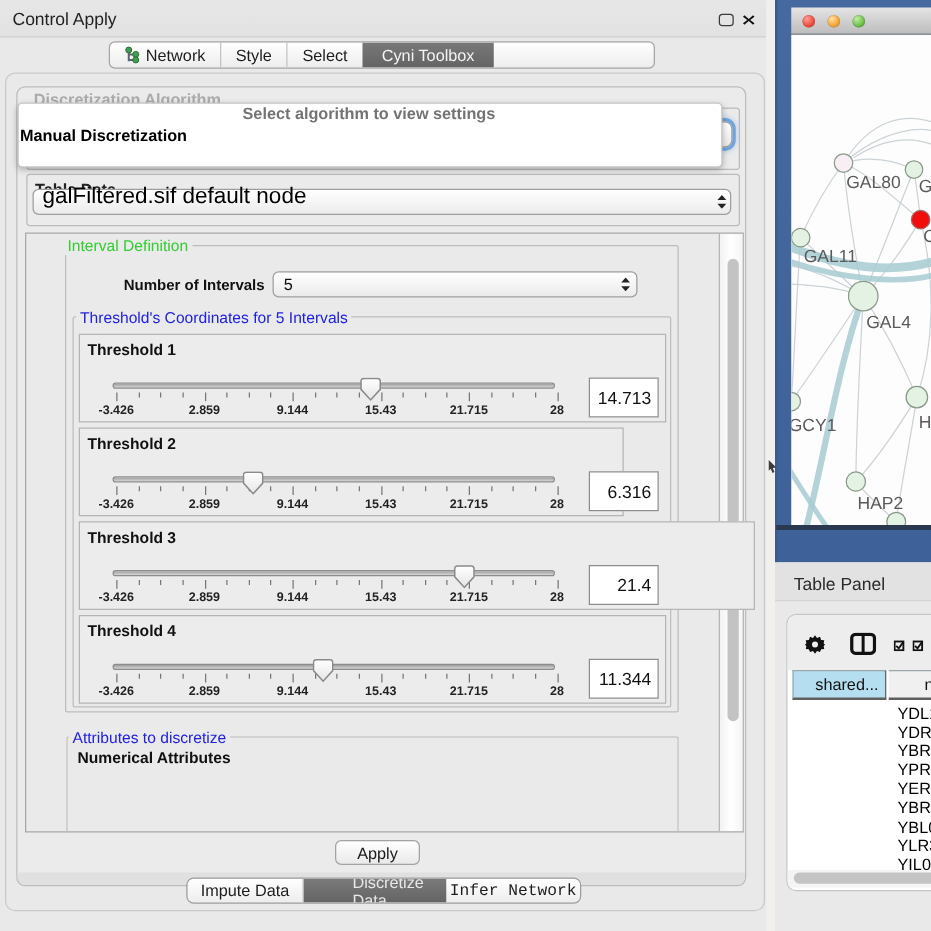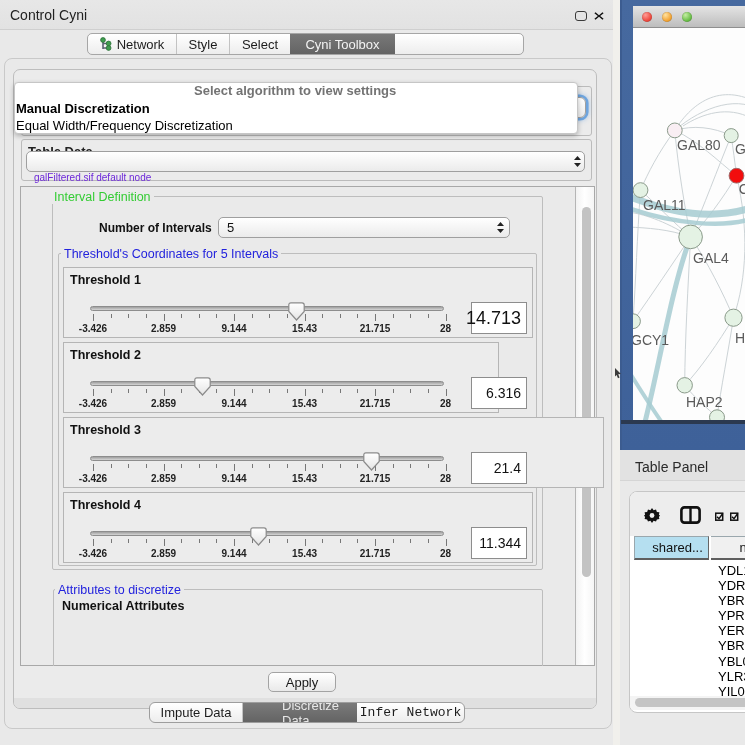--- a/index.html
+++ b/index.html
@@ -4,21 +4,21 @@
 html,body{width:745px;height:745px;overflow:hidden;background:#e9e9e9;}
 #stage{position:relative;width:745px;height:745px;overflow:hidden;}
 .abs{position:absolute;}
 </style></head>
 <body>
 <div id="stage">
 
 <div class="abs" style="left:0;top:0;width:620px;height:745px;background:#e9e9e9;"></div>
 
 <div class="abs" style="left:0;top:0;width:620px;height:30px;background:linear-gradient(#e7e7e7,#e2e2e2);border-bottom:1px solid #cfcfcf;"></div>
-<div class="abs" style="left:10px;top:7px;font-size:14px;color:#222;">Control Cyni</div>
+<div class="abs" style="left:10px;top:7px;font-size:14px;color:#222;">Control Apply</div>
 <div class="abs" style="left:575px;top:11px;width:12px;height:9.5px;border:1.7px solid #3a3a3a;border-radius:3px;"></div>
 <svg class="abs" style="left:593.5px;top:11px;" width="10" height="10" viewBox="0 0 13 12">
       <path d="M2 1 L6.5 5 L11 1 L12.5 2.5 L8 6 L12.5 9.5 L11 11 L6.5 7 L2 11 L0.5 9.5 L5 6 L0.5 2.5 Z" fill="#111"></path>
     </svg>
 <div class="abs" style="left:613px;top:0;width:7px;height:745px;background:#f1f0ec;"></div>
 <svg class="abs" style="left:614px;top:368px;z-index:40;" width="8" height="11" viewBox="0 0 8 11">
       <path d="M1 0 L7 6 L4.2 6.3 L5.6 9.6 L4 10.3 L2.6 7 L1 8.6 Z" fill="#3c3c3c"></path>
     </svg>
 
 <div class="abs" style="left:4px;top:58px;width:608px;height:671px;border:1px solid #c9c9c9;border-radius:8px;background:#e9e9e9;"></div>
@@ -33,27 +33,28 @@
           <circle cx="8.6" cy="6.5" r="2.4" fill="#3f9e4f" stroke="#2c7038" stroke-width="0.8"></circle>
           <circle cx="8.6" cy="11" r="2.4" fill="#3f9e4f" stroke="#2c7038" stroke-width="0.8"></circle>
         </svg>
     Network</div>
   <div style="width:53px;display:flex;align-items:center;justify-content:center;border-right:1px solid #c3c3c3;">Style</div>
   <div style="width:60px;display:flex;align-items:center;justify-content:center;">Select</div>
   <div style="width:105px;display:flex;align-items:center;justify-content:center;background:linear-gradient(#787878,#646464);color:#f3f3f3;">Cyni Toolbox</div>
 </div>
 
 <div class="abs" style="left:21px;top:86px;width:571px;height:50px;border:1px solid #bbb;border-radius:3px;"></div>
+<div class="abs" style="left:27px;top:71.5px;font-size:13px;font-weight:bold;color:#ababab;background:transparent;">Discretization Algorithm</div>
 
 <div class="abs" style="left:26px;top:97px;width:560px;height:21px;border-radius:6px;background:linear-gradient(#ffffff,#eaeaea);border:1px solid #9f9f9f;box-shadow:0 0 0 2.6px rgba(96,156,219,0.85), 0 0 4px 3px rgba(120,170,225,0.5);"></div>
 
 <div class="abs" style="left:21px;top:139px;width:571px;height:42px;border:1px solid #bbb;border-radius:3px;"></div>
 <div class="abs" style="left:25px;top:133px;padding:0 3px;font-size:13px;font-weight:600;color:#222;background:#ebebeb;margin-top:11px;">Table Data</div>
 <div class="abs" style="left:26px;top:151px;width:559px;height:21px;border-radius:5px;background:linear-gradient(#ffffff,#ebebeb);border:1px solid #9f9f9f;"></div>
-<div class="abs" style="left:34px;top:172px;font-size:10px;color:#6d28d9;">galFiltered.sif default node</div>
+<div class="abs" style="left:34px;top:146px;font-size:18px;color:#000000;">galFiltered.sif default node</div>
 <svg class="abs" style="left:573px;top:156px;" width="9" height="11" viewBox="0 0 9 11">
       <path d="M4.5 0 L8 4 L1 4 Z" fill="#222"></path>
       <path d="M4.5 11 L8 7 L1 7 Z" fill="#222"></path>
     </svg>
 
 <div class="abs" style="left:20px;top:186px;width:575px;height:480px;border:1px solid #a8a8a8;background:#eaeaea;overflow:hidden;">
   <div class="abs" style="left:554px;top:0;width:20px;height:478px;background:linear-gradient(90deg,#f2f2f2,#ffffff 45%,#f4f4f4);border-left:1px solid #b5b5b5;"></div>
   <div class="abs" style="left:561px;top:20px;width:9px;height:370px;background:#c3c3c3;border-radius:5px;"></div>
 
   <div class="abs" style="left:31px;top:9px;width:491px;height:374px;border:1px solid #bdbdbd;border-radius:2px;"></div>
@@ -105,21 +106,21 @@
         <svg class="abs" style="left:224.0px;top:33.5px;" width="17" height="19" viewBox="0 0 17 19">
           <path d="M 3,0.8 L 14,0.8 Q 16.2,0.8 16.2,3 L 16.2,9.5 L 8.5,18 L 0.8,9.5 L 0.8,3 Q 0.8,0.8 3,0.8 Z" fill="url(#tg0)" stroke="#8a8a8a" stroke-width="1.2"></path>
           <defs>
             <linearGradient id="tg0" x1="0" y1="0" x2="0" y2="1">
               <stop offset="0" stop-color="#ffffff"></stop>
               <stop offset="0.5" stop-color="#f2f2f2"></stop>
               <stop offset="1" stop-color="#e4e4e4"></stop>
             </linearGradient>
           </defs>
         </svg>
-        <div class="abs" style="left:407px;top:34px;width:56px;height:32px;background:#fff;border:1px solid #8d8d8d;font-size:18px;color:#111;display:flex;align-items:center;justify-content:flex-end;padding-right:5px;">14.713</div>
+        <div class="abs" style="left:407px;top:34px;width:56px;height:32px;background:#fff;border:1px solid #8d8d8d;font-size:14px;color:#111;display:flex;align-items:center;justify-content:flex-end;padding-right:5px;">14.713</div>
       </div>
       <div class="abs" style="left:63px;top:342px;width:436px;height:71px;border:1px solid #b5b5b5;background:#ececec;">
         <div class="abs" style="left:6px;top:5px;font-size:12.5px;font-weight:bold;color:#111;">Threshold 2</div>
         <div class="abs" style="left:25.5px;top:38px;width:354.5px;height:5px;border-radius:3px;background:linear-gradient(#9e9e9e,#d6d6d6);border:0.5px solid #8d8d8d;"></div>
         <div class="abs" style="left:29.0px;top:46px;width:1px;height:7px;background:#777;"></div>
         <div class="abs" style="left:46.6px;top:46px;width:1px;height:4px;background:#777;"></div>
         <div class="abs" style="left:64.3px;top:46px;width:1px;height:4px;background:#777;"></div>
         <div class="abs" style="left:81.9px;top:46px;width:1px;height:4px;background:#777;"></div>
         <div class="abs" style="left:99.5px;top:46px;width:1px;height:7px;background:#777;"></div>
         <div class="abs" style="left:117.1px;top:46px;width:1px;height:4px;background:#777;"></div>
@@ -252,21 +253,20 @@
 
 <div class="abs" style="left:149px;top:702px;width:316px;height:21px;border:1px solid #9d9d9d;border-radius:6px;background:linear-gradient(#ffffff,#ededed);overflow:hidden;display:flex;font-size:13px;color:#1c1c1c;">
   <div style="width:93px;display:flex;align-items:center;justify-content:center;border-right:1px solid #c3c3c3;">Impute Data</div>
   <div style="width:114px;display:flex;align-items:center;justify-content:center;background:linear-gradient(#7a7a7a,#646464);color:#e8e8e8;padding-left:39px;">Discretize Data</div>
   <div style="flex:1;display:flex;align-items:center;justify-content:center;font-family:Liberation Mono, monospace;">Infer Network</div>
 </div>
 
 <div class="abs" style="left:14px;top:82px;width:564px;height:52px;background:#ffffff;border:1px solid #c6c6c6;border-radius:4px;box-shadow:0 2px 5px rgba(0,0,0,0.25);z-index:30;"></div>
 <div class="abs" style="left:194px;top:82.5px;width:230px;height:13px;font-size:13px;font-weight:bold;color:#737373;z-index:31;">Select algorithm to view settings</div>
 <div class="abs" style="left:16px;top:101px;font-size:13px;font-weight:bold;color:#000;z-index:31;">Manual Discretization</div>
-<div class="abs" style="left:16px;top:118px;font-size:13px;color:#000;z-index:31;">Equal Width/Frequency Discretization</div>
 
 <div class="abs" style="left:620px;top:0;width:125px;height:450px;background:linear-gradient(#46699f,#3e6199);"></div>
 <div class="abs" style="left:620px;top:0;width:2px;height:450px;background:#3c5c90;"></div>
 
 <div class="abs" style="left:633px;top:6px;width:112px;height:22px;background:linear-gradient(#e4e4e4,#bdbdbd);border-bottom:1px solid #8f8f8f;"></div>
 <div class="abs" style="left:642px;top:12px;width:10px;height:10px;border-radius:50%;background:radial-gradient(circle at 35% 30%,#ff9d96,#ee4b40 60%,#c33228);box-shadow:inset 0 0 1px rgba(0,0,0,.4);"></div>
 <div class="abs" style="left:662px;top:12px;width:10px;height:10px;border-radius:50%;background:radial-gradient(circle at 35% 30%,#ffe2a0,#f3a536 60%,#cd8419);box-shadow:inset 0 0 1px rgba(0,0,0,.4);"></div>
 <div class="abs" style="left:682px;top:12px;width:10px;height:10px;border-radius:50%;background:radial-gradient(circle at 35% 30%,#c4eda3,#6cc04a 60%,#47962b);box-shadow:inset 0 0 1px rgba(0,0,0,.4);"></div>
 
 <div class="abs" style="left:633px;top:28px;width:112px;height:392px;background:#fdfdfd;overflow:hidden;">

